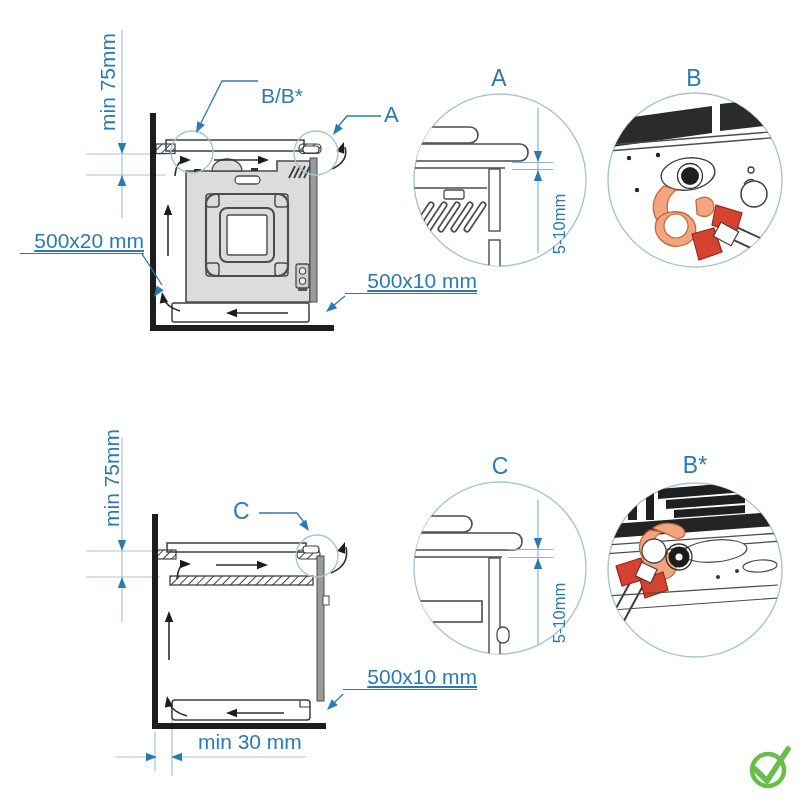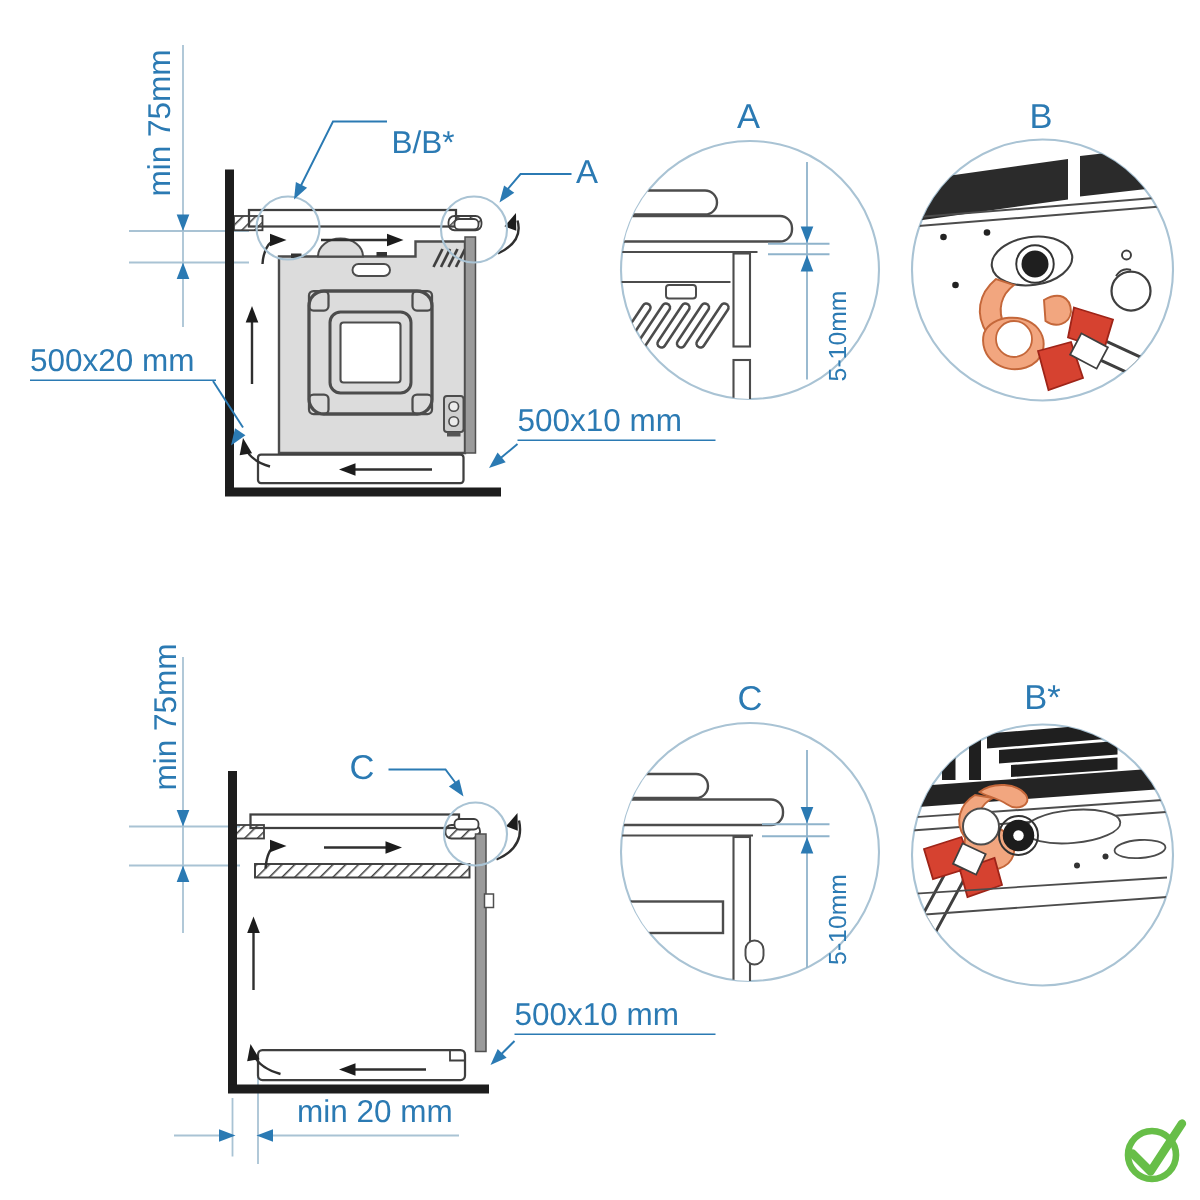--- a/index.html
+++ b/index.html
@@ -6,21 +6,21 @@
   .canvas{position:relative;width:800px;height:800px;background:#ffffff;overflow:hidden;
           font-family:"Liberation Sans", sans-serif;}
   .canvas svg.art{position:absolute;left:0;top:0;}
   .lbl{position:absolute;color:#2B7AB3;white-space:nowrap;line-height:1;}
   .lbl.sz21{font-size:21px;}
   .lbl.sz22{font-size:22px;}
   .lbl.sz23{font-size:23px;}
   .lbl.sz16{font-size:16.5px;}
   .rot{transform:translate(-50%,-50%) rotate(-90deg);}
   .ctr{transform:translate(-50%,-50%);}
-  .uline{border-bottom:1.5px solid #2B7AB3;padding-bottom:2px;text-align:left;}
+  .uline{border-bottom:1.5px solid #2B7AB3;padding-bottom:2px;text-align:right;text-decoration:underline;}
 </style>
 </head>
 <body>
 
 <div class="canvas">
 
 <svg class="art" width="800" height="800" viewBox="0 0 800 800">
   <defs>
     <pattern id="hatch" patternUnits="userSpaceOnUse" width="6" height="6" patternTransform="rotate(45)">
       <line x1="0" y1="0" x2="0" y2="6" stroke="#3f3f3f" stroke-width="2"></line>
@@ -313,15 +313,15 @@
 <div class="lbl sz23 ctr" style="left:694px;top:78px;">B</div>
 <div class="lbl sz16 rot" style="left:559px;top:224px;">5-10mm</div>
 
 <div class="lbl sz21 rot" style="left:111px;top:478px;">min 75mm</div>
 <div class="lbl sz23" style="left:233px;top:500px;">C</div>
 <div class="lbl sz23 ctr" style="left:500px;top:466px;">C</div>
 <div class="lbl sz23 ctr" style="left:695px;top:465px;">B*</div>
 <div class="lbl sz16 rot" style="left:559px;top:613px;">5-10mm</div>
 
 <div class="lbl sz21 uline" style="left:343px;top:666px;width:134px;">500x10 mm</div>
-<div class="lbl sz21" style="left:198px;top:731px;">min 20 mm</div>
+<div class="lbl sz21" style="left:198px;top:731px;">min 30 mm</div>
 
 </div>
 
 </body></html>

